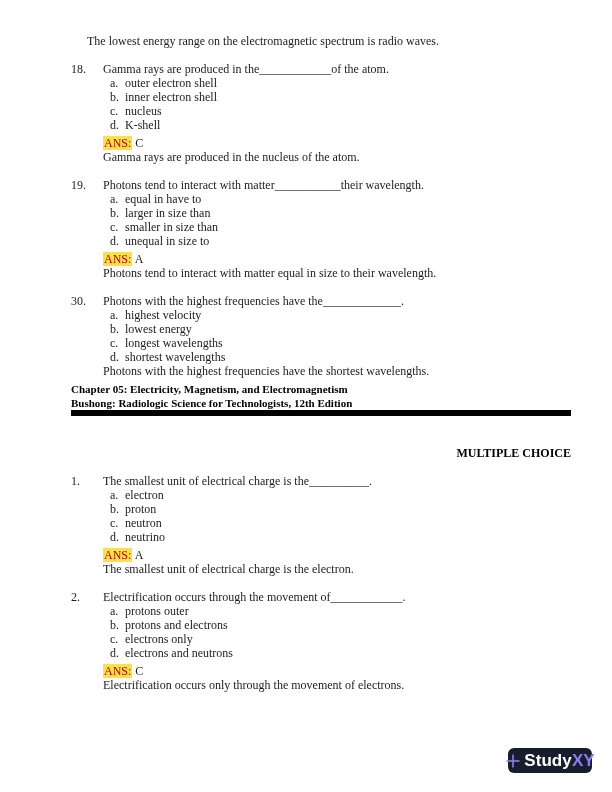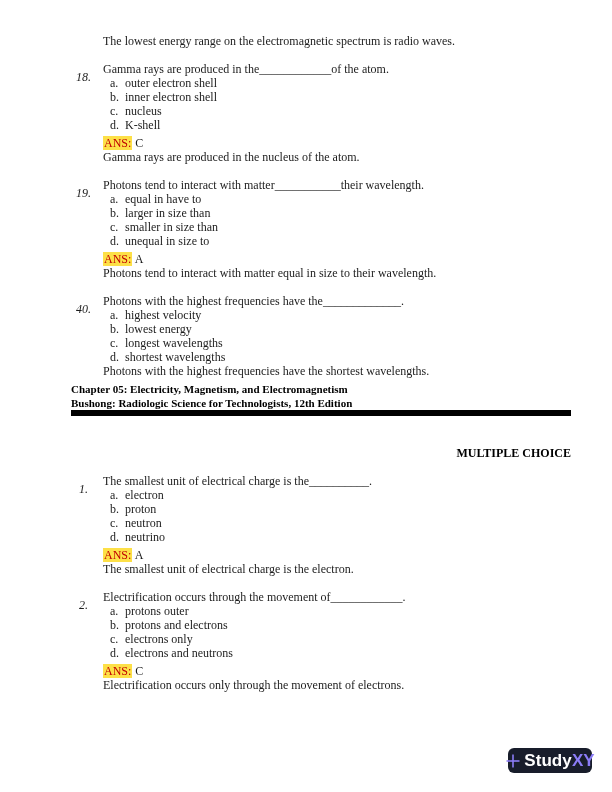--- a/index.html
+++ b/index.html
@@ -13,30 +13,29 @@
     line-height: 14px;
     color: #1c1c1c;
     overflow: hidden;
   }
   .content {
     position: absolute;
     left: 71px;
     top: 34px;
     width: 500px;
   }
-  .intro-line { margin-left: 32px; }
+  .intro-line { margin-left: 16px; }
   .question { position: relative; padding-left: 32px; margin-top: 14px; }
   .q-line { position: relative; }
   .q-num {
     position: absolute;
     left: -32px;
-    top: 8px;
+    top: 0;
     width: 25px;
-    text-align: center;
-    font-style: italic;
+    text-align: left;
   }
   .opt { padding-left: 7px; }
   .opt-letter { display: inline-block; width: 15px; }
   .ans-line { margin-top: 4px; }
   .ans-label {
     background: #fde047;
     color: #c00000;
     padding: 0 1px;
   }
   .ans-letter { color: #1c1c1c; }
@@ -108,21 +107,21 @@
       <div class="opt"><span class="opt-letter">a.</span><span>equal in have to</span></div>
       <div class="opt"><span class="opt-letter">b.</span><span>larger in size than</span></div>
       <div class="opt"><span class="opt-letter">c.</span><span>smaller in size than</span></div>
       <div class="opt"><span class="opt-letter">d.</span><span>unequal in size to</span></div>
       <div class="ans-line"><span class="ans-label">ANS:</span> <span class="ans-letter">A</span></div>
       <div>Photons tend to interact with matter equal in size to their wavelength.</div>
     </div>
 
     <div class="question">
       <div class="q-line">
-        <span class="q-num">40.</span>
+        <span class="q-num">30.</span>
         <span>Photons with the highest frequencies have the_____________.</span>
       </div>
       <div class="opt"><span class="opt-letter">a.</span><span>highest velocity</span></div>
       <div class="opt"><span class="opt-letter">b.</span><span>lowest energy</span></div>
       <div class="opt"><span class="opt-letter">c.</span><span>longest wavelengths</span></div>
       <div class="opt"><span class="opt-letter">d.</span><span>shortest wavelengths</span></div>
       <div>Photons with the highest frequencies have the shortest wavelengths.</div>
     </div>
 
     <div class="heading-block">

